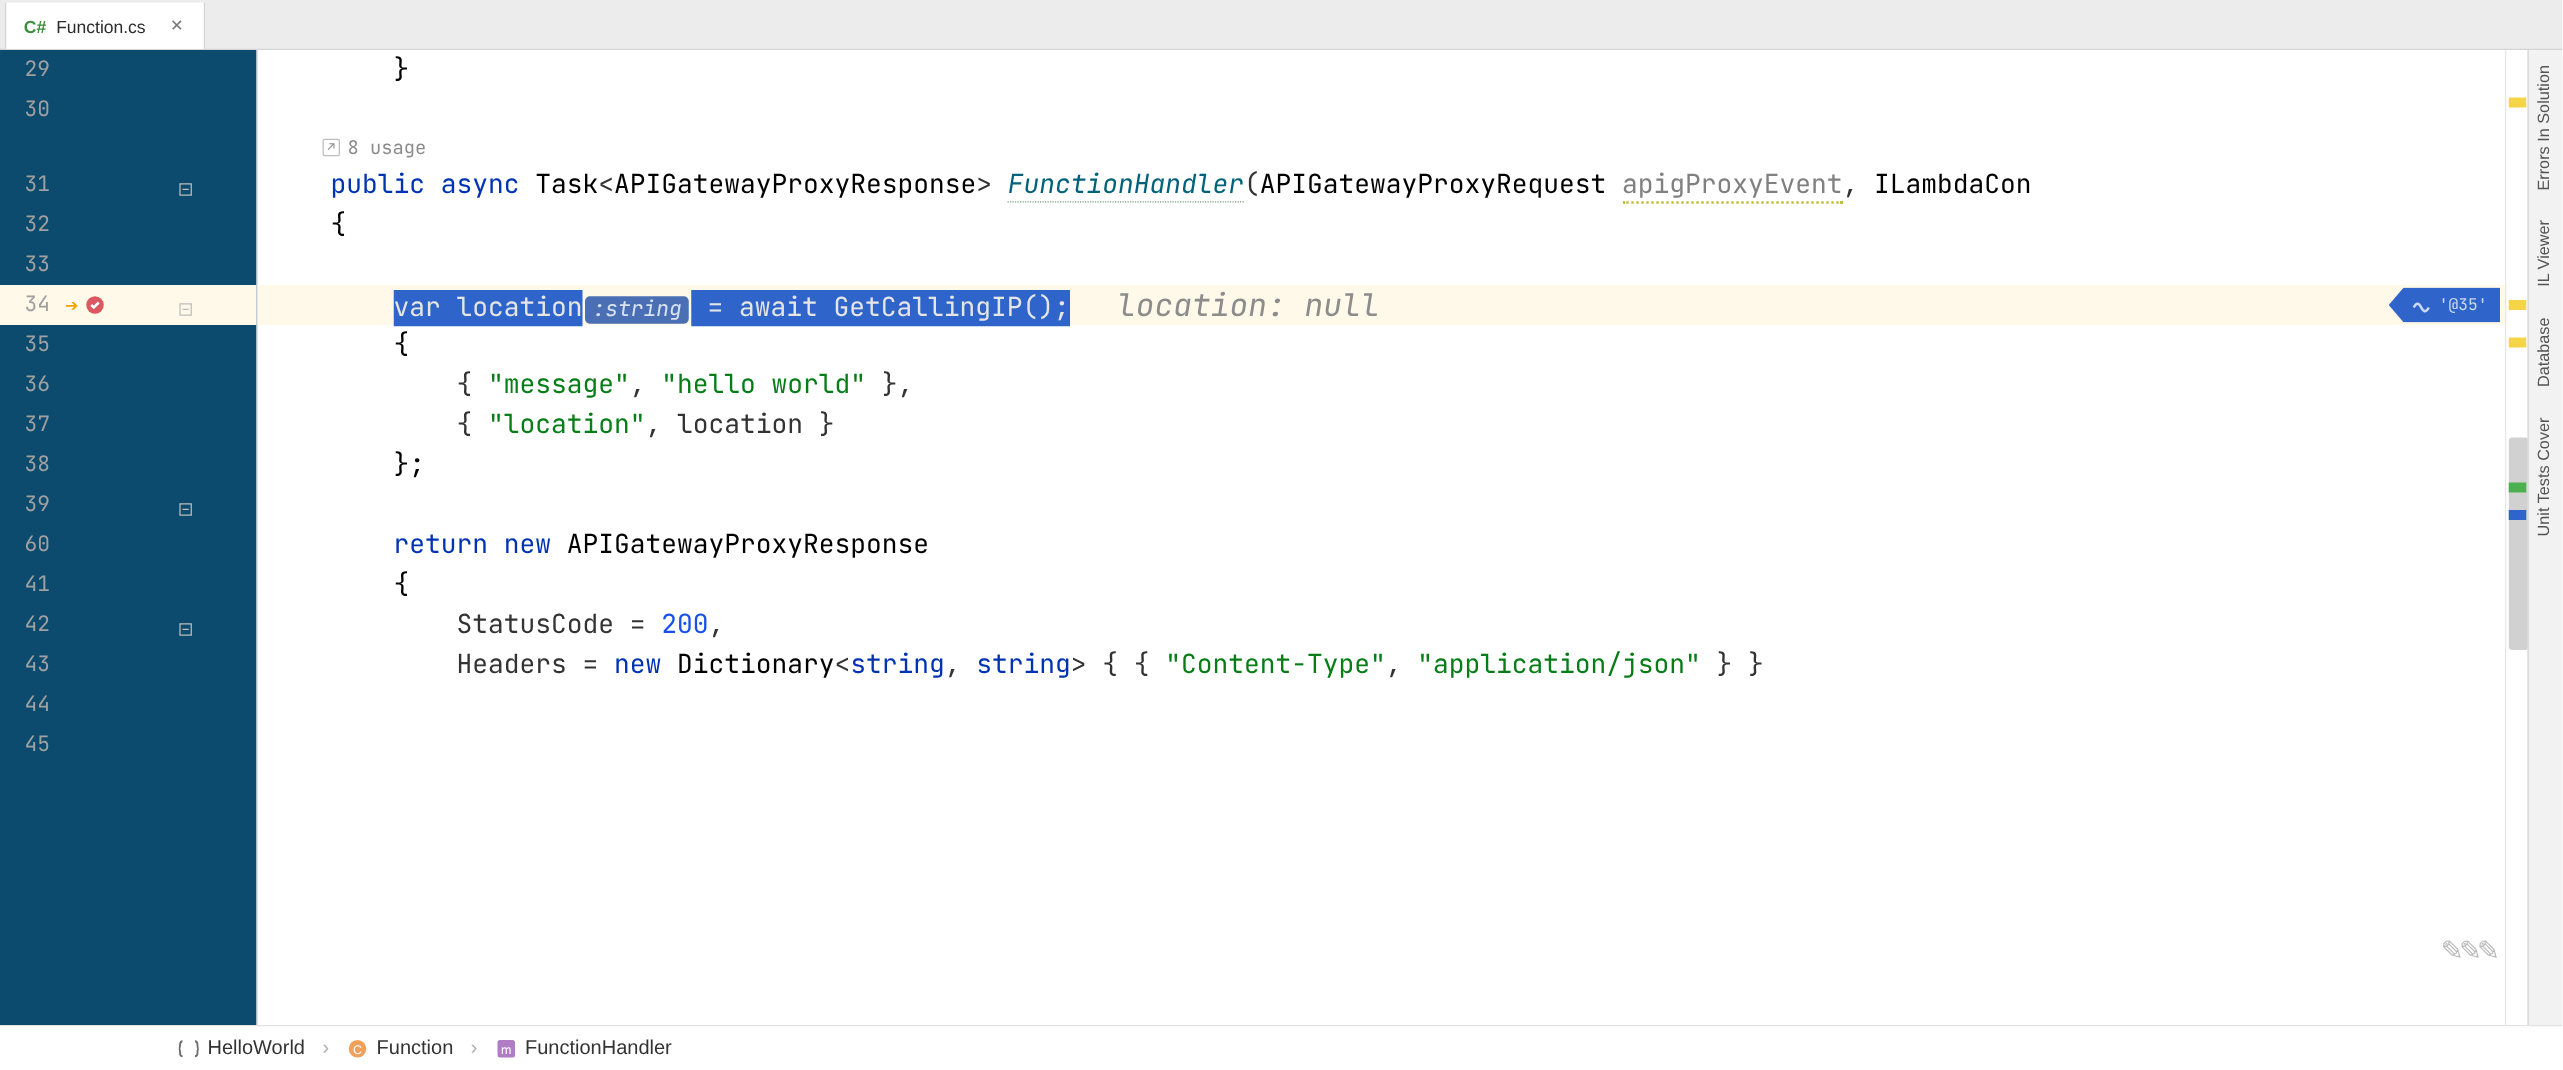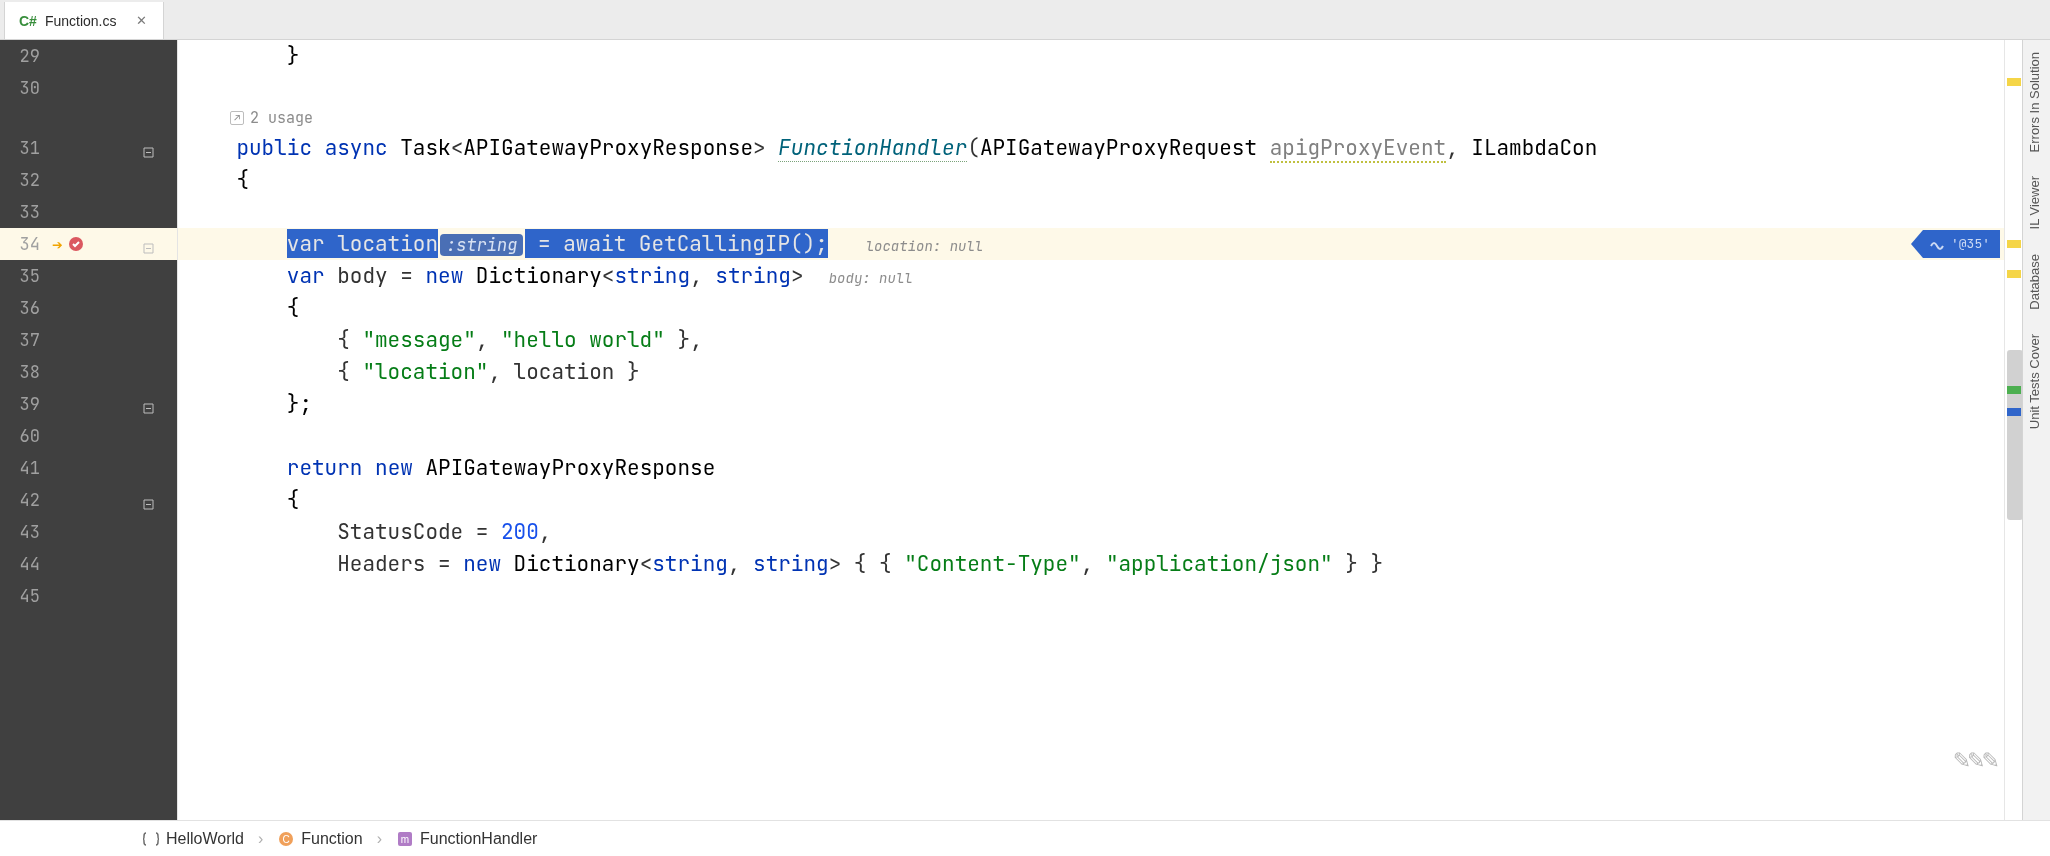--- a/index.html
+++ b/index.html
@@ -55,22 +55,22 @@
   
   .main-row {
     flex: 1;
     display: flex;
     min-height: 0;
     position: relative;
     background: #ffffff;
   }
   
   .gutter {
-    width: 178px;
-    background: #404040;
+    width: 206px;
+    background: #0c4a6e;
     border-right: 1px solid #e4e4e4;
     font-family: "JetBrains Mono", Menlo, Consolas, monospace;
     font-size: 17px;
     color: #a0a0a0;
     position: relative;
   }
   .gutter-line {
     height: 32px;
     display: flex;
     align-items: center;
@@ -142,21 +142,21 @@
     border-radius:4px;
     padding:0 6px;
     margin:0 2px;
     font-style:italic;
   }
   .kw { color:#0033b3; }
   .type { color:#000000; }
   .method { color:#00627a; font-style: italic; }
   .str { color:#067d17; }
   .num { color:#1750eb; }
-  .param-hint { color:#8c8c8c; font-style: italic; font-size:14px;margin-top:44px; }
+  .param-hint { color:#8c8c8c; font-style: italic; font-size:25px;margin-top:44px; }
   .warn-underline { border-bottom: 2px dotted #c0c040; }
   .punct { color:#000000; }
   
   .bookmark-flag {
     position: absolute;
     right: 4px;
     top: 2px;
     height: 28px;
     background: #2f65ca;
     color: #cbd9f3;
@@ -384,28 +384,27 @@
         <div class="gutter-line">
           <div class="gutter-num">45</div>
           <div class="gutter-icons"></div>
           <div class="fold-col"></div>
         </div>
       </div>
 
     <div class="code-area" id="code">
         <div class="code-line"><span class="punct">        }</span></div>
         <div class="code-line"></div>
-        <div class="code-line usage-hint"><span class="usage-arrow">↗</span><span>2 usage</span></div>
+        <div class="code-line usage-hint"><span class="usage-arrow">↗</span><span>8 usage</span></div>
         <div class="code-line">    <span class="kw">public</span> <span class="kw">async</span> <span class="type">Task</span>&lt;<span class="type">APIGatewayProxyResponse</span>&gt; <span class="method" style="border-bottom:1px dotted #7aa37a">FunctionHandler</span>(<span class="type">APIGatewayProxyRequest</span> <span class="warn-underline" style="color:#808080">apigProxyEvent</span>, <span class="type">ILambdaCon</span></div>
         <div class="code-line"><span class="punct">    {</span></div>
         <div class="code-line"></div>
         <div class="code-line highlighted">        <span class="sel"><span>var</span> location</span><span class="hint-badge">:string</span><span class="sel"> = <span>await</span> GetCallingIP();</span>   <span class="param-hint">location: null</span><div class="bookmark-flag"><svg width="16" height="16" viewBox="0 0 16 16">
               <path d="M2 10 q3 -6 6 0 t6 0" stroke="#cbd9f3" stroke-width="2" fill="none"></path>
             </svg><span>'@35'</span></div></div>
-        <div class="code-line">        <span class="kw">var</span> body = <span class="kw">new</span><span class="type"> Dictionary</span>&lt;<span class="kw">string</span>, <span class="kw">string</span>&gt;  <span class="param-hint">body: null</span></div>
         <div class="code-line"><span class="punct">        {</span></div>
         <div class="code-line">            { <span class="str">"message"</span>, <span class="str">"hello world"</span> },</div>
         <div class="code-line">            { <span class="str">"location"</span>, location }</div>
         <div class="code-line"><span class="punct">        };</span></div>
         <div class="code-line"></div>
         <div class="code-line">        <span class="kw">return</span> <span class="kw">new</span><span class="type"> APIGatewayProxyResponse</span></div>
         <div class="code-line"><span class="punct">        {</span></div>
         <div class="code-line">            StatusCode = <span class="num">200</span>,</div>
         <div class="code-line">            Headers = <span class="kw">new</span><span class="type"> Dictionary</span>&lt;<span class="kw">string</span>, <span class="kw">string</span>&gt; { { <span class="str">"Content-Type"</span>, <span class="str">"application/json"</span> } }</div>
       </div>

